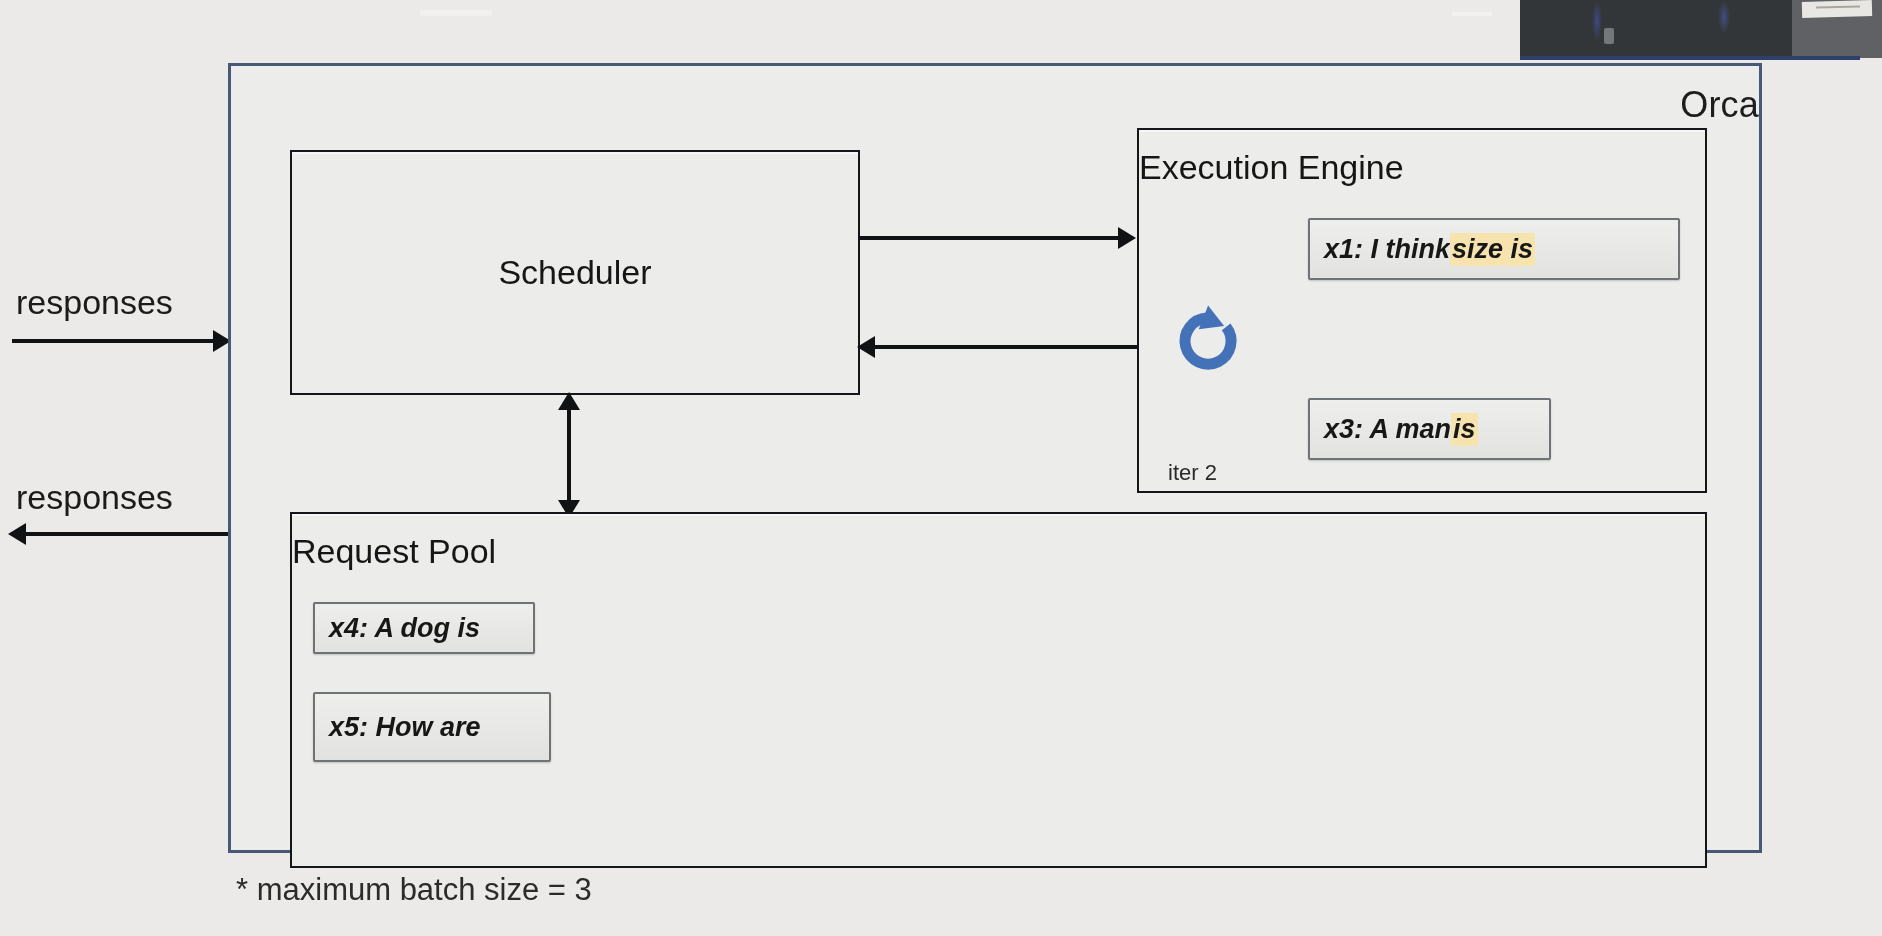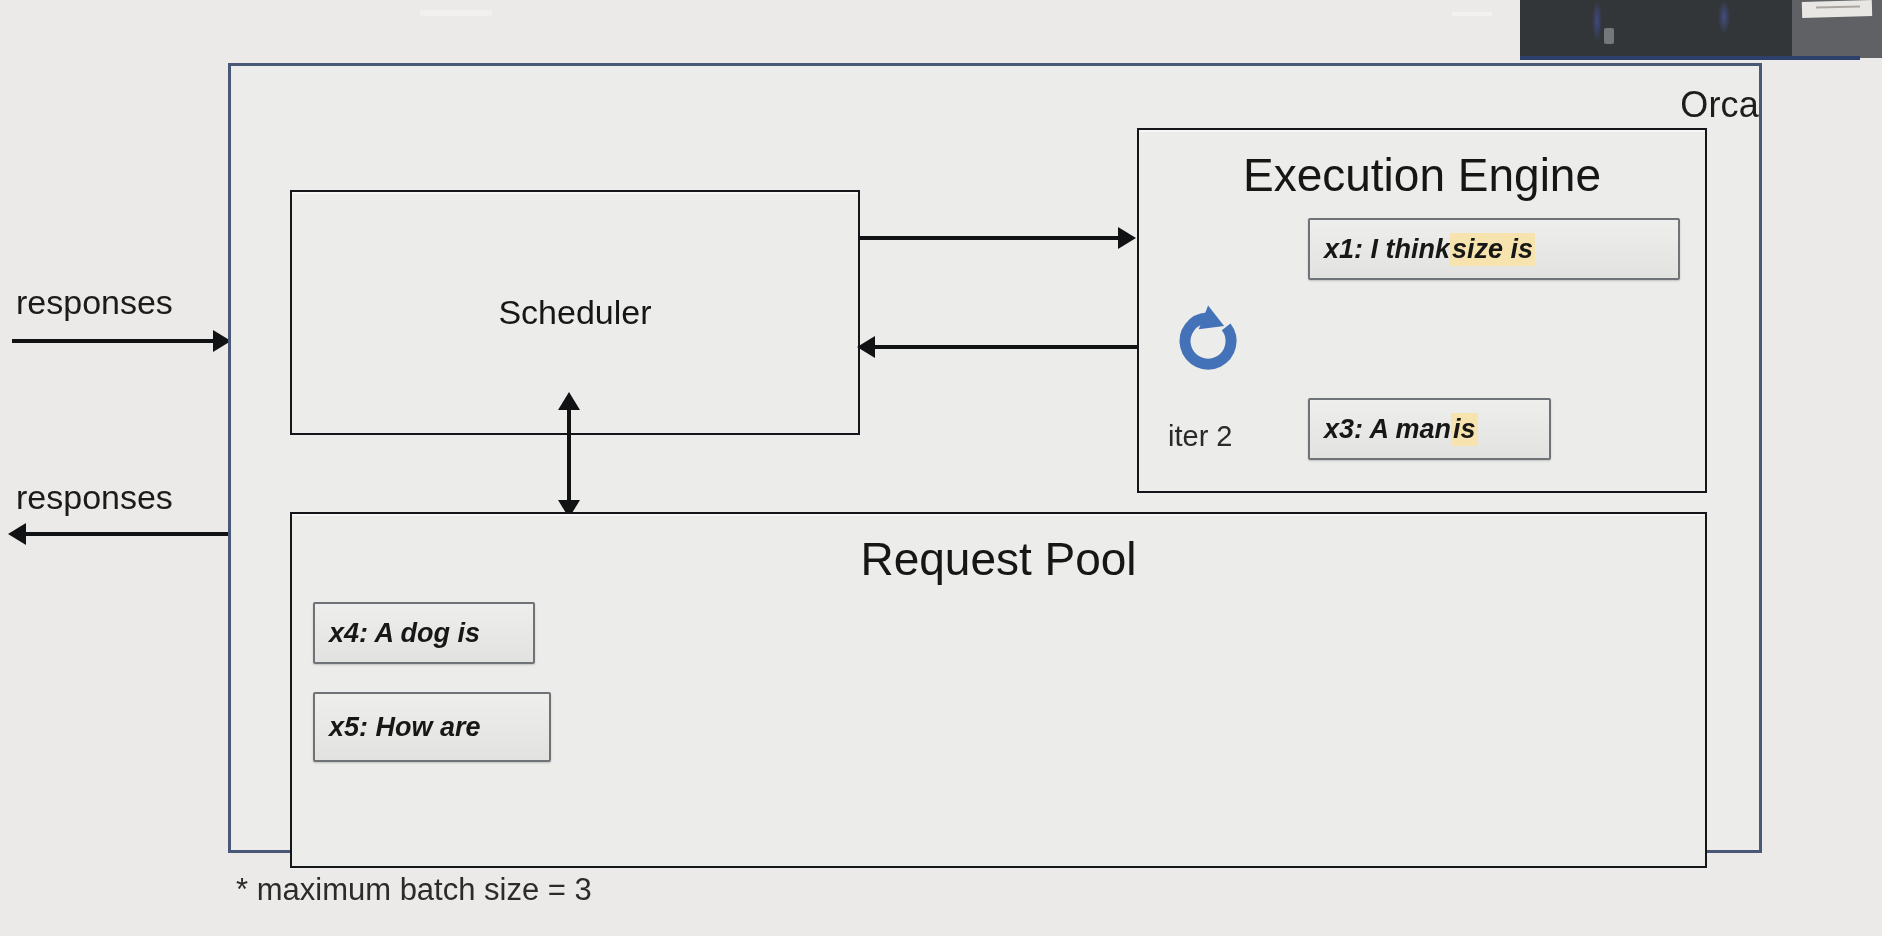--- a/index.html
+++ b/index.html
@@ -102,26 +102,26 @@
     position: absolute;
     background: #ececea;
     border: 2px solid #15161a;
     box-sizing: border-box;
     box-shadow: inset 0 2px 0 rgba(255,255,255,.55);
   }
   .box-title {
     position: absolute;
     left: 0;
     width: 100%;
-    text-align: center;
-    font-size: 46px;
+    text-align: left;
+    font-size: 34px;
     color: #161616;
   }
 
-  .scheduler-box { left: 290px; top: 150px; width: 570px; height: 245px; margin-top: 40px; }
+  .scheduler-box { left: 290px; top: 150px; width: 570px; height: 245px; }
   .scheduler-label {
     position: absolute;
     left: 0; top: 0; width: 100%; height: 100%;
     display: flex; align-items: center; justify-content: center;
     font-size: 34px; color: #161616;
   }
 
   .engine-box { left: 1137px; top: 128px; width: 570px; height: 365px; }
   .engine-title { top: 18px; }
 
@@ -147,36 +147,36 @@
   }
   .chip .hl {
     background: #f6e3ae;
     padding: 1px 2px;
     border-radius: 1px;
   }
 
   .chip-x1 { left: 1308px; top: 218px; width: 372px; height: 62px; }
   .chip-x2 { left: 1308px; top: 308px; width: 372px; height: 62px; }
   .chip-x3 { left: 1308px; top: 398px; width: 243px; height: 62px; }
-  .chip-x4 { left: 313px; top: 602px; width: 222px; height: 62px; align-items: center; }
+  .chip-x4 { left: 313px; top: 602px; width: 222px; height: 52px; align-items: center; }
   .chip-x5 { left: 313px; top: 692px; width: 238px; height: 70px; }
 
   
   .loop-icon {
     position: absolute;
     left: 1172px;
     top: 305px;
     width: 72px;
     height: 72px;
   }
   .iter-label {
     position: absolute;
     left: 1168px;
-    top: 420px;
-    font-size: 29px;
+    top: 460px;
+    font-size: 22px;
     color: #2a2a2a;
   }
 
   
   .arrow-line {
     position: absolute;
     background: #111214;
     height: 4px;
   }
   .arrow-head-right {

